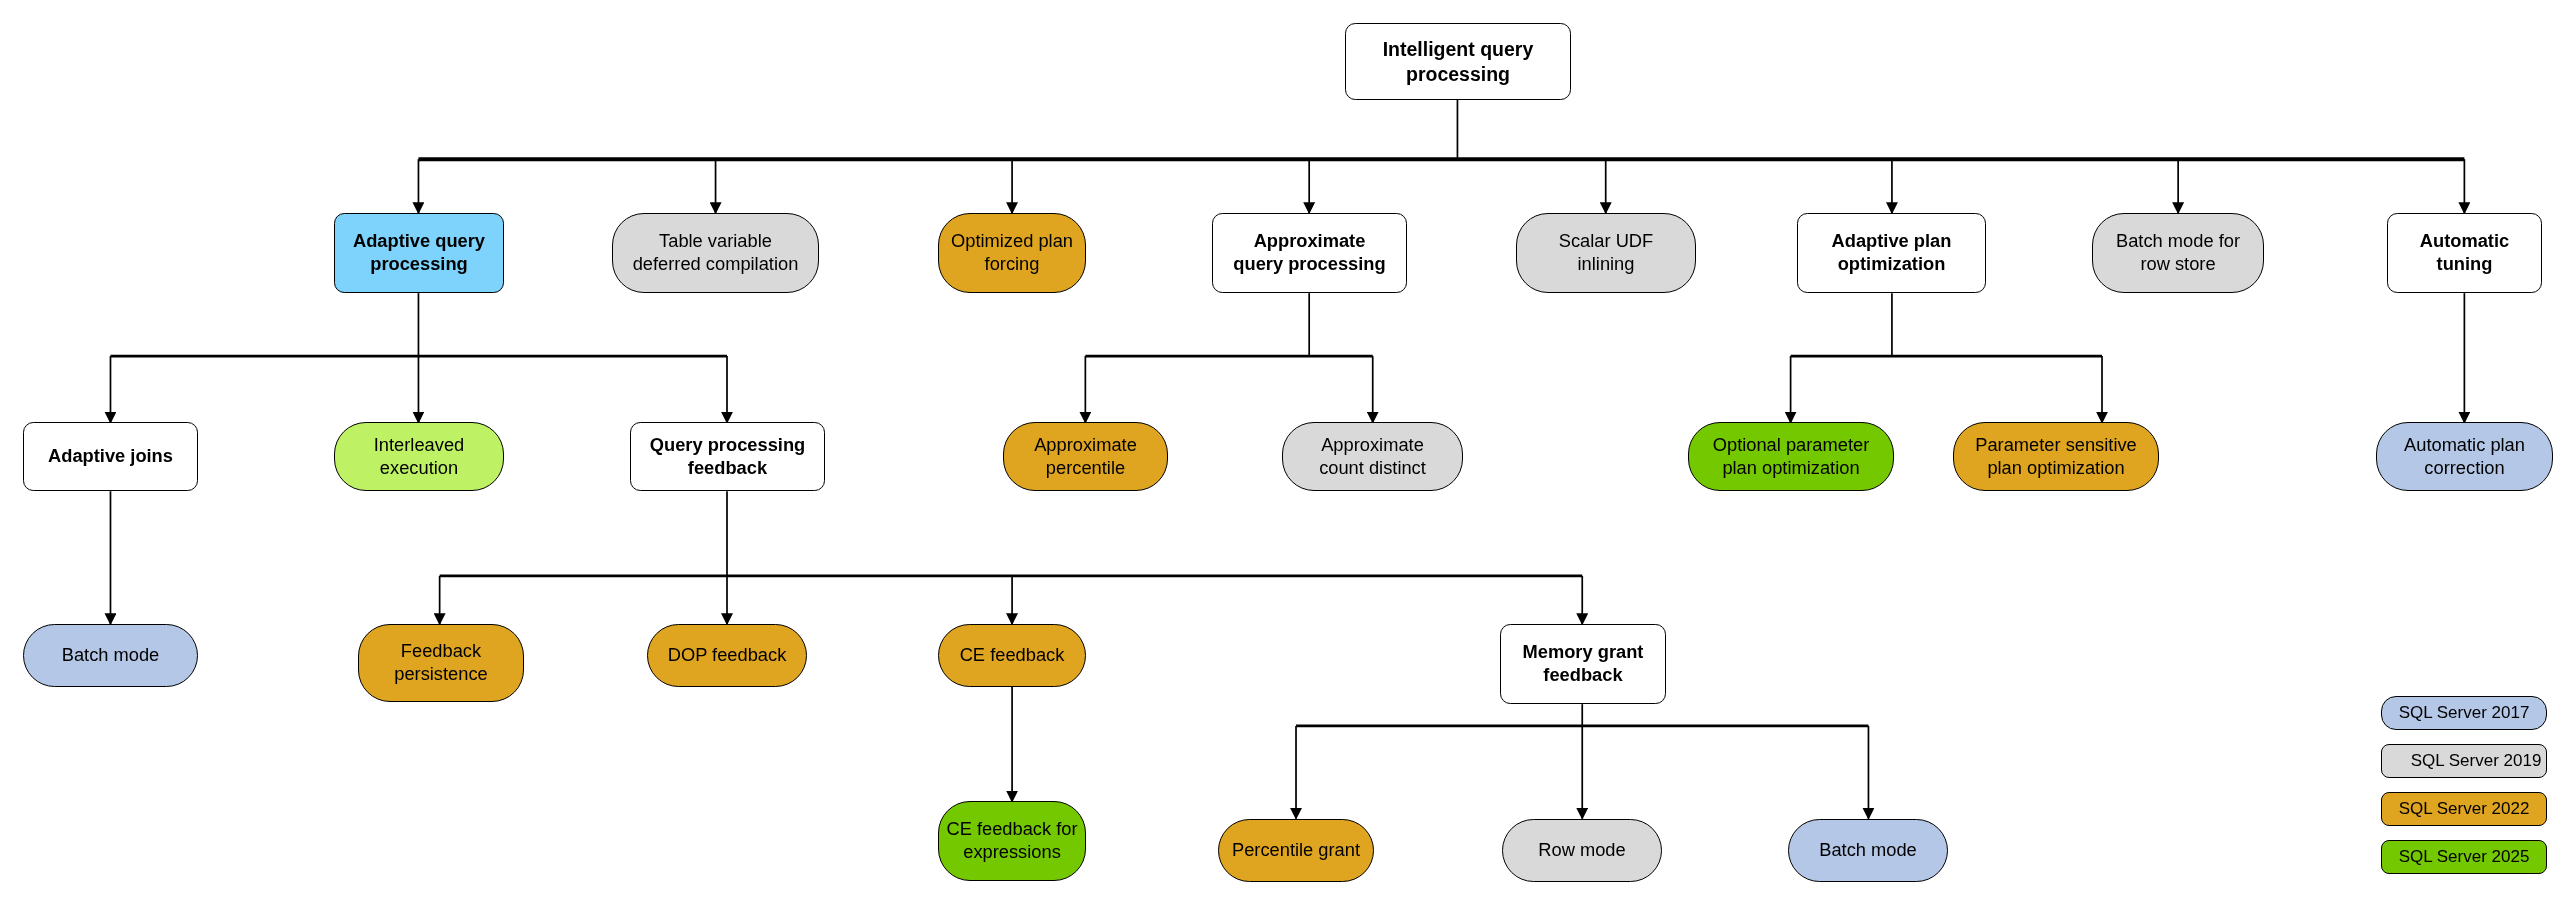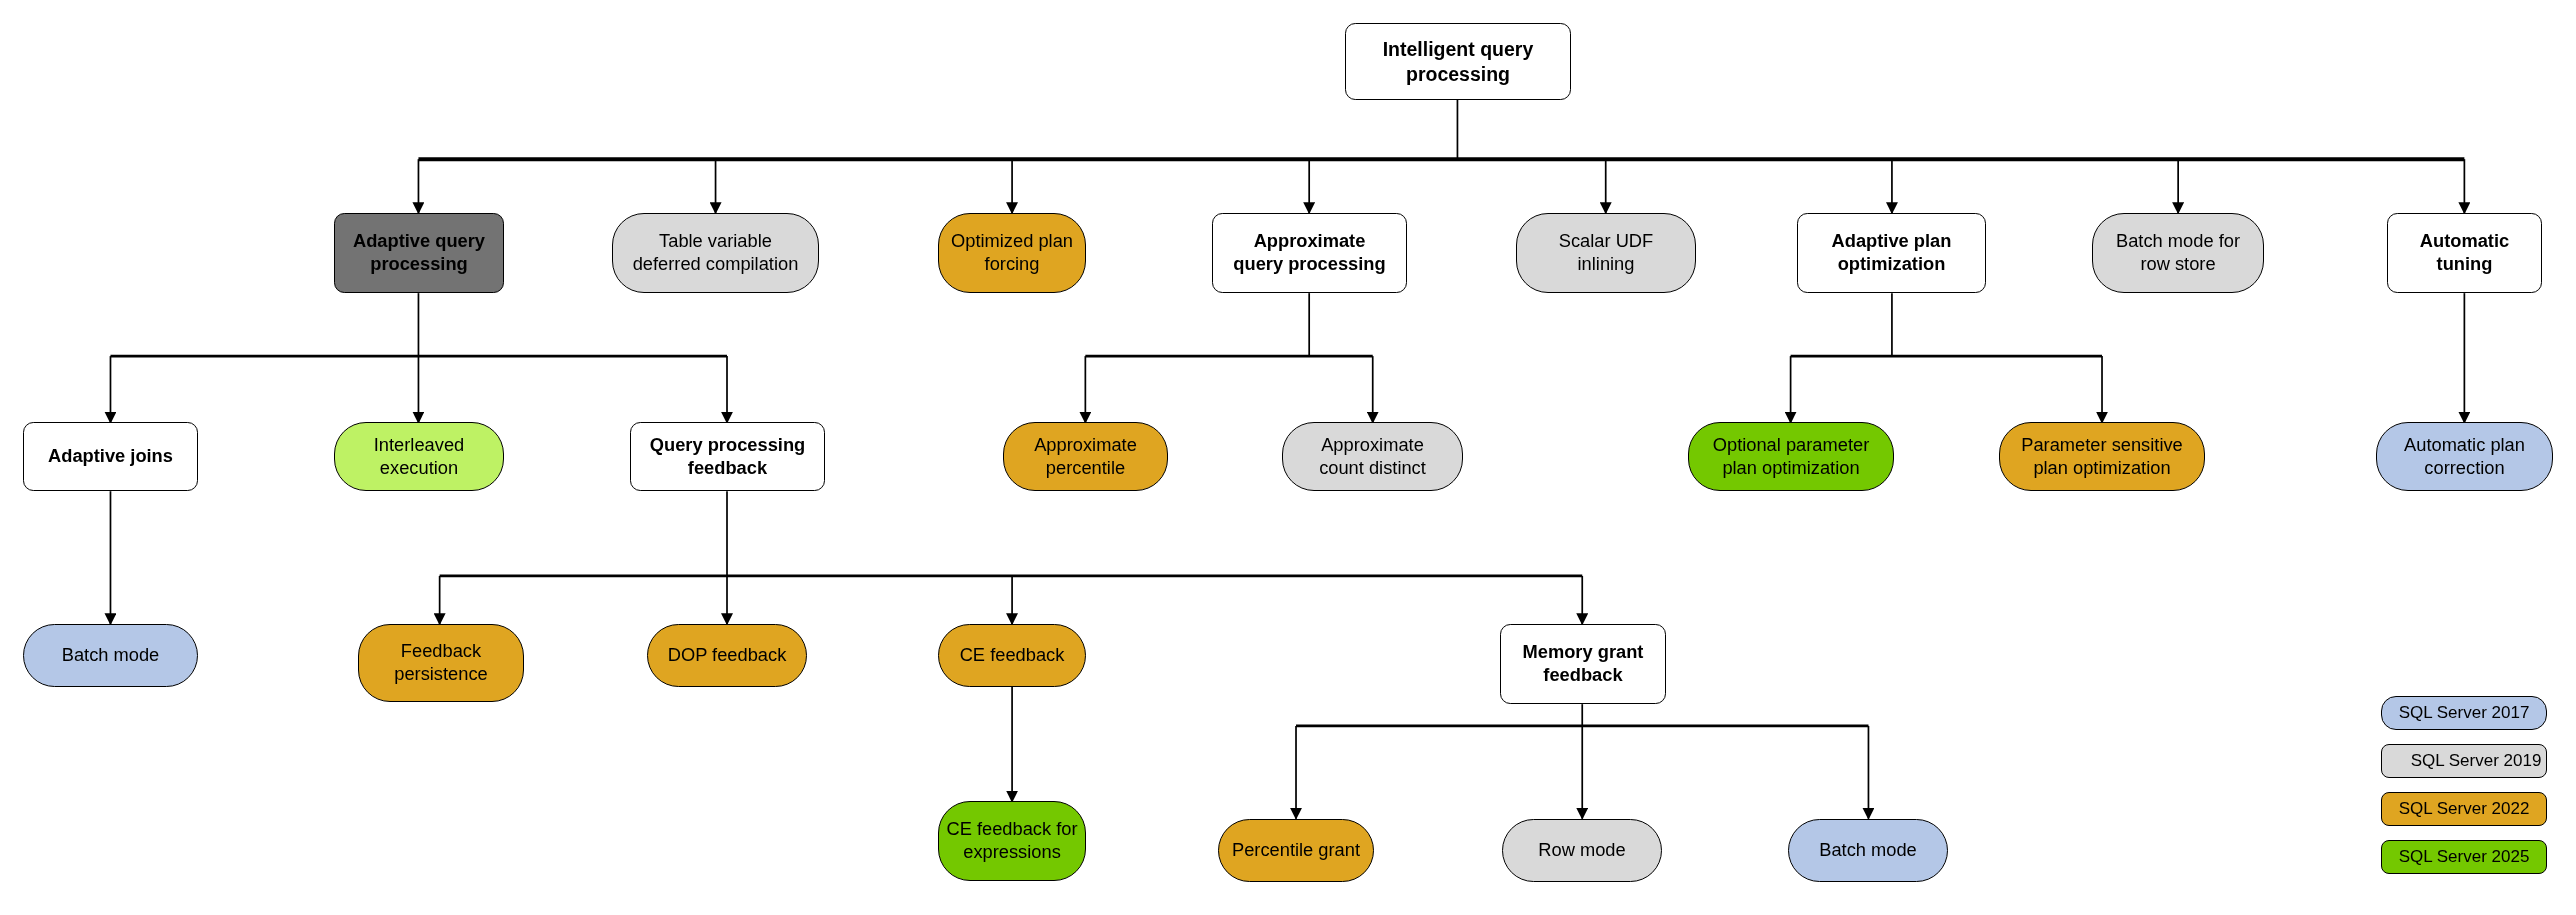--- a/index.html
+++ b/index.html
@@ -103,21 +103,21 @@
       <path d="M 2264 1268 L 3264 1268" stroke-width="5"></path>
       <path d="M 2264 1268 L 2264 1430" marker-end="url(#arrow)"></path>
       <path d="M 2764 1268 L 2764 1430" marker-end="url(#arrow)"></path>
       <path d="M 3264 1268 L 3264 1430" marker-end="url(#arrow)"></path>
     </g>
   </svg>
 
   <div class="node root" style="left:1345px;top:23px;width:226px;height:77px;background:#ffffff;">Intelligent query
 processing</div>
 
-  <div class="node lvl1" style="left:334px;top:213px;width:170px;height:80px;background:#737373;">Adaptive query
+  <div class="node lvl1" style="left:334px;top:213px;width:170px;height:80px;background:#7dd3fc;">Adaptive query
 processing</div>
   <div class="node plain" style="left:612px;top:213px;width:207px;height:80px;background:#d9d9d9;">Table variable
 deferred compilation</div>
   <div class="node plain" style="left:938px;top:213px;width:148px;height:80px;background:#dfa521;">Optimized plan
 forcing</div>
   <div class="node lvl1" style="left:1212px;top:213px;width:195px;height:80px;background:#ffffff;">Approximate
 query processing</div>
   <div class="node plain" style="left:1516px;top:213px;width:180px;height:80px;background:#d9d9d9;">Scalar UDF
 inlining</div>
   <div class="node lvl1" style="left:1797px;top:213px;width:189px;height:80px;background:#ffffff;">Adaptive plan
@@ -131,21 +131,21 @@
   <div class="node plain" style="left:334px;top:422px;width:170px;height:69px;background:#bef264;">Interleaved
 execution</div>
   <div class="node lvl2" style="left:630px;top:422px;width:195px;height:69px;background:#ffffff;">Query processing
 feedback</div>
   <div class="node plain" style="left:1003px;top:422px;width:165px;height:69px;background:#dfa521;">Approximate
 percentile</div>
   <div class="node plain" style="left:1282px;top:422px;width:181px;height:69px;background:#d9d9d9;">Approximate
 count distinct</div>
   <div class="node plain" style="left:1688px;top:422px;width:206px;height:69px;background:#74c800;">Optional parameter
 plan optimization</div>
-  <div class="node plain" style="left:1999px;top:422px;width:206px;height:69px;background:#dfa521;">Parameter sensitive
+  <div class="node plain" style="left:1953px;top:422px;width:206px;height:69px;background:#dfa521;">Parameter sensitive
 plan optimization</div>
   <div class="node plain" style="left:2376px;top:422px;width:177px;height:69px;background:#b4c7e7;">Automatic plan
 correction</div>
 
   <div class="node plain" style="left:23px;top:624px;width:175px;height:63px;background:#b4c7e7;">Batch mode</div>
   <div class="node plain" style="left:358px;top:624px;width:166px;height:78px;background:#dfa521;">Feedback
 persistence</div>
   <div class="node plain" style="left:647px;top:624px;width:160px;height:63px;background:#dfa521;">DOP feedback</div>
   <div class="node plain" style="left:938px;top:624px;width:148px;height:63px;background:#dfa521;">CE feedback</div>
   <div class="node lvl3" style="left:1500px;top:624px;width:166px;height:80px;background:#ffffff;">Memory grant

